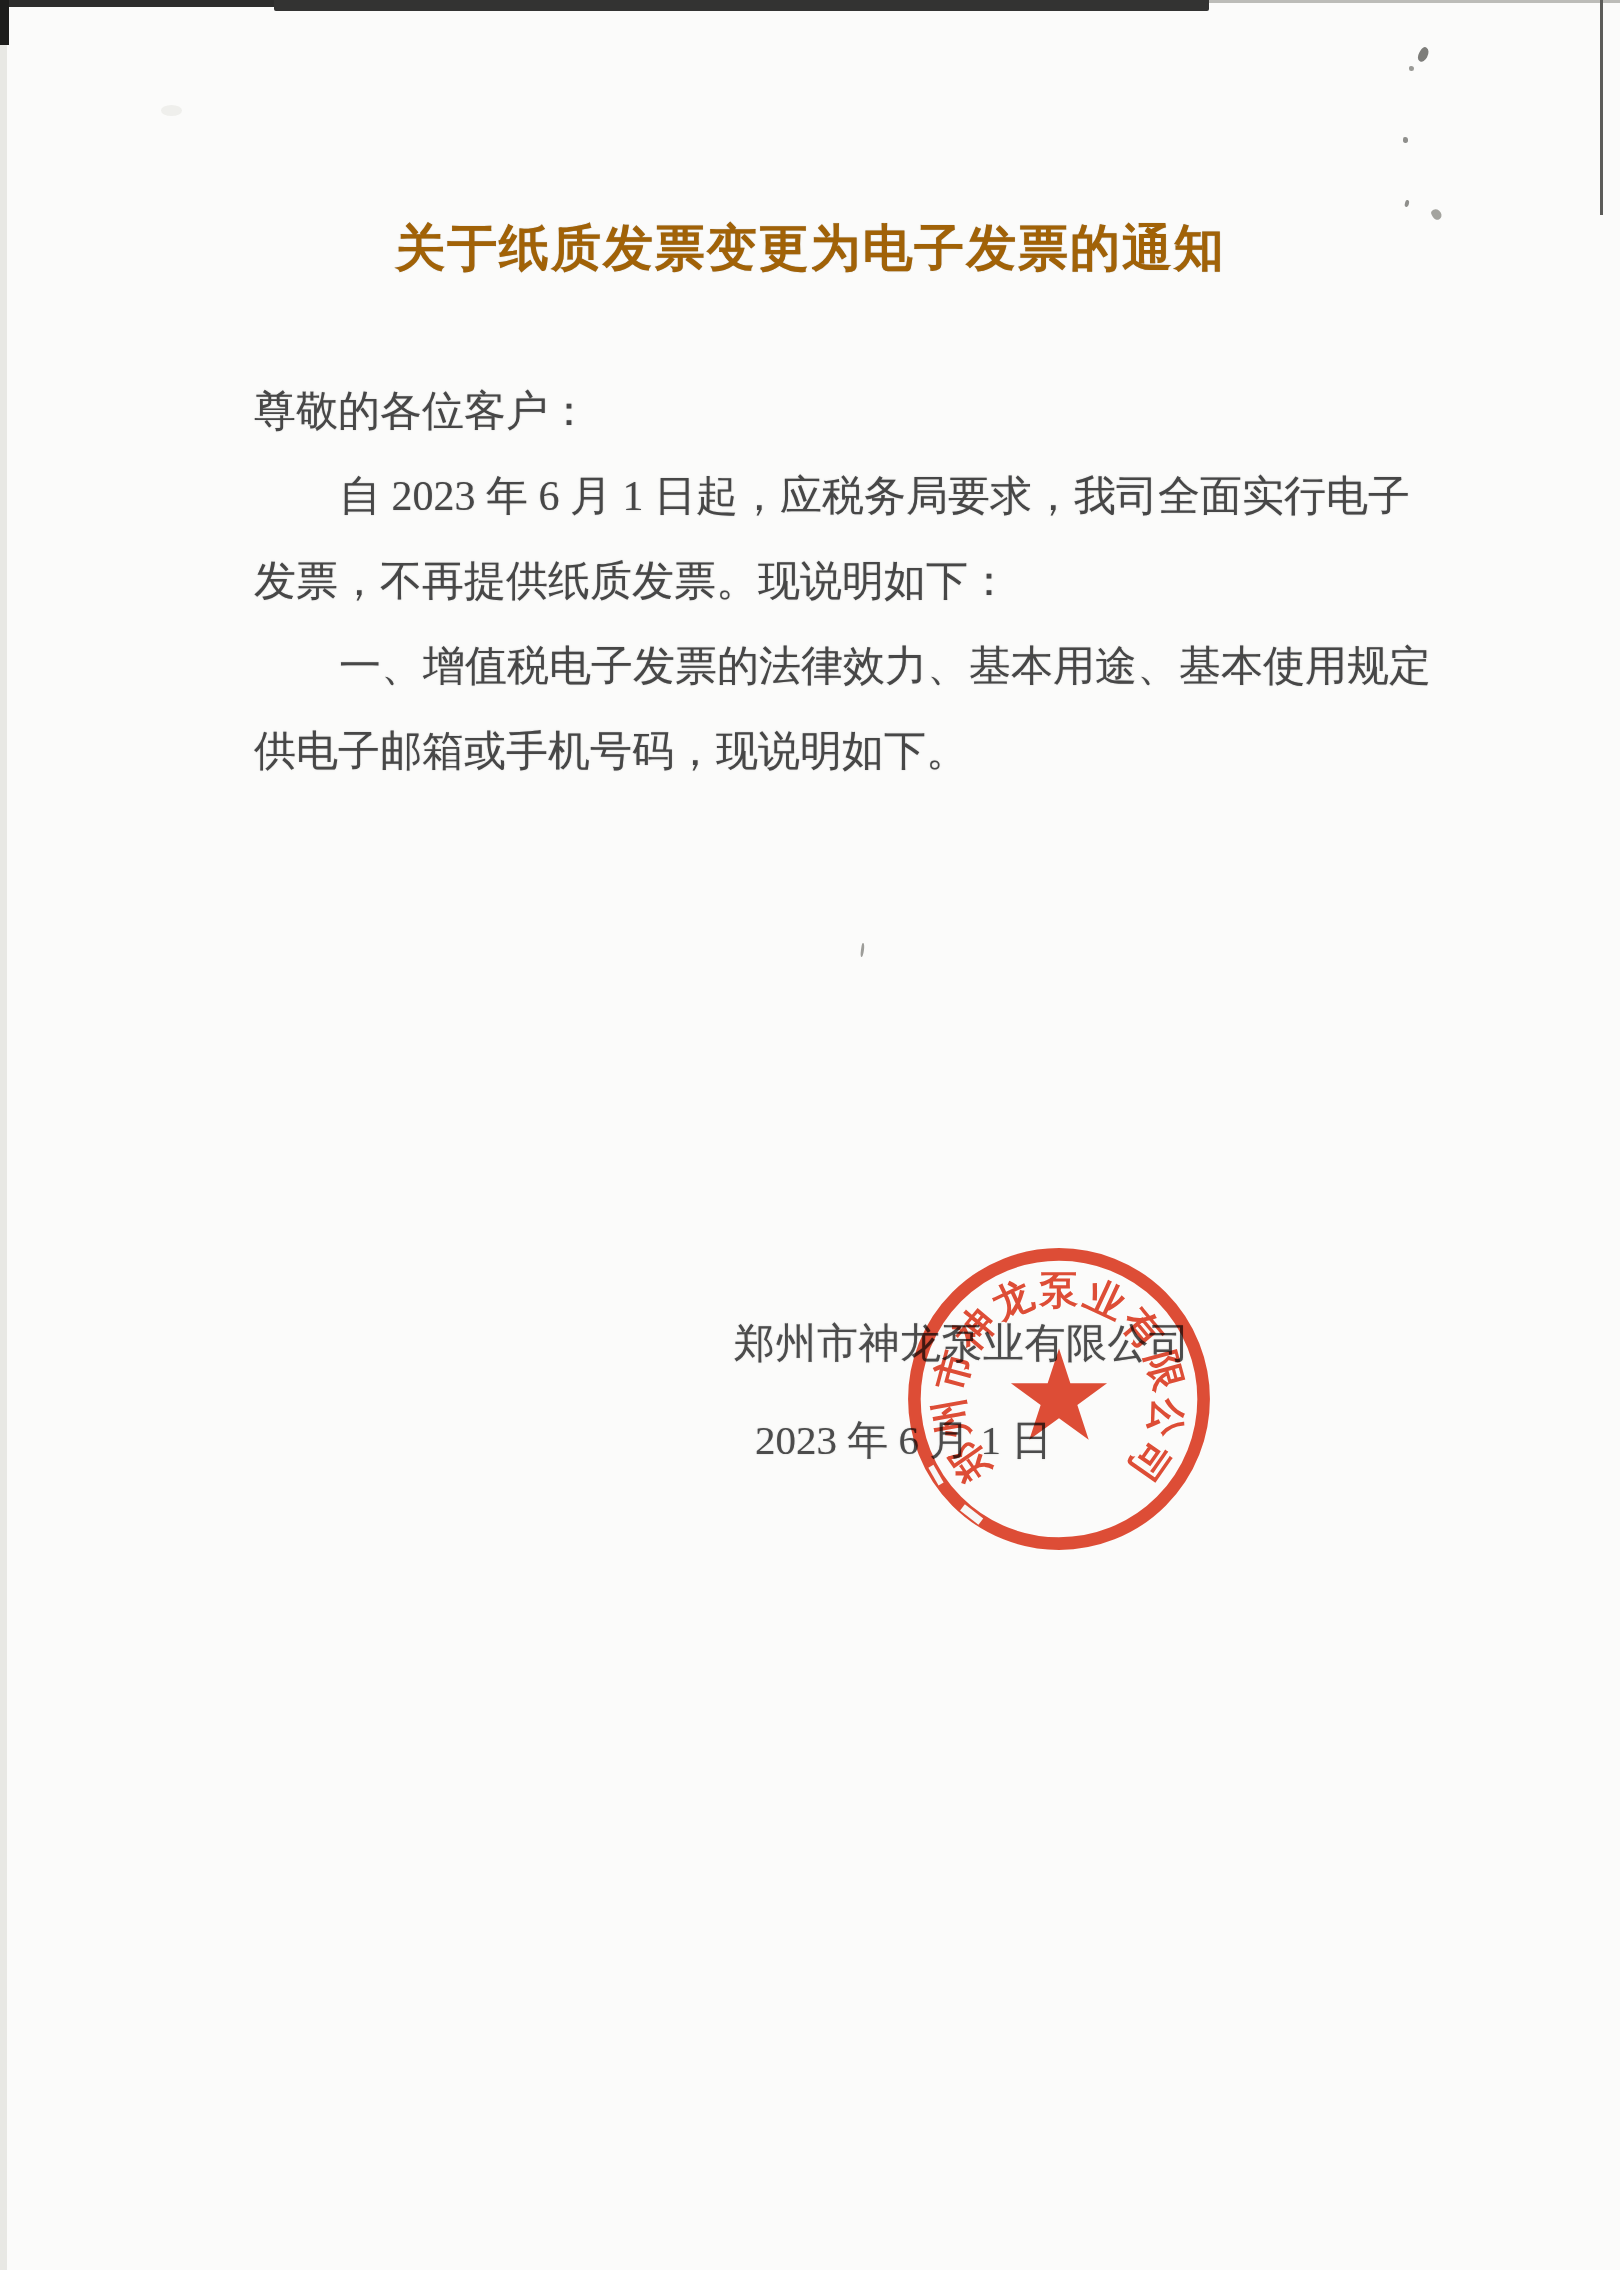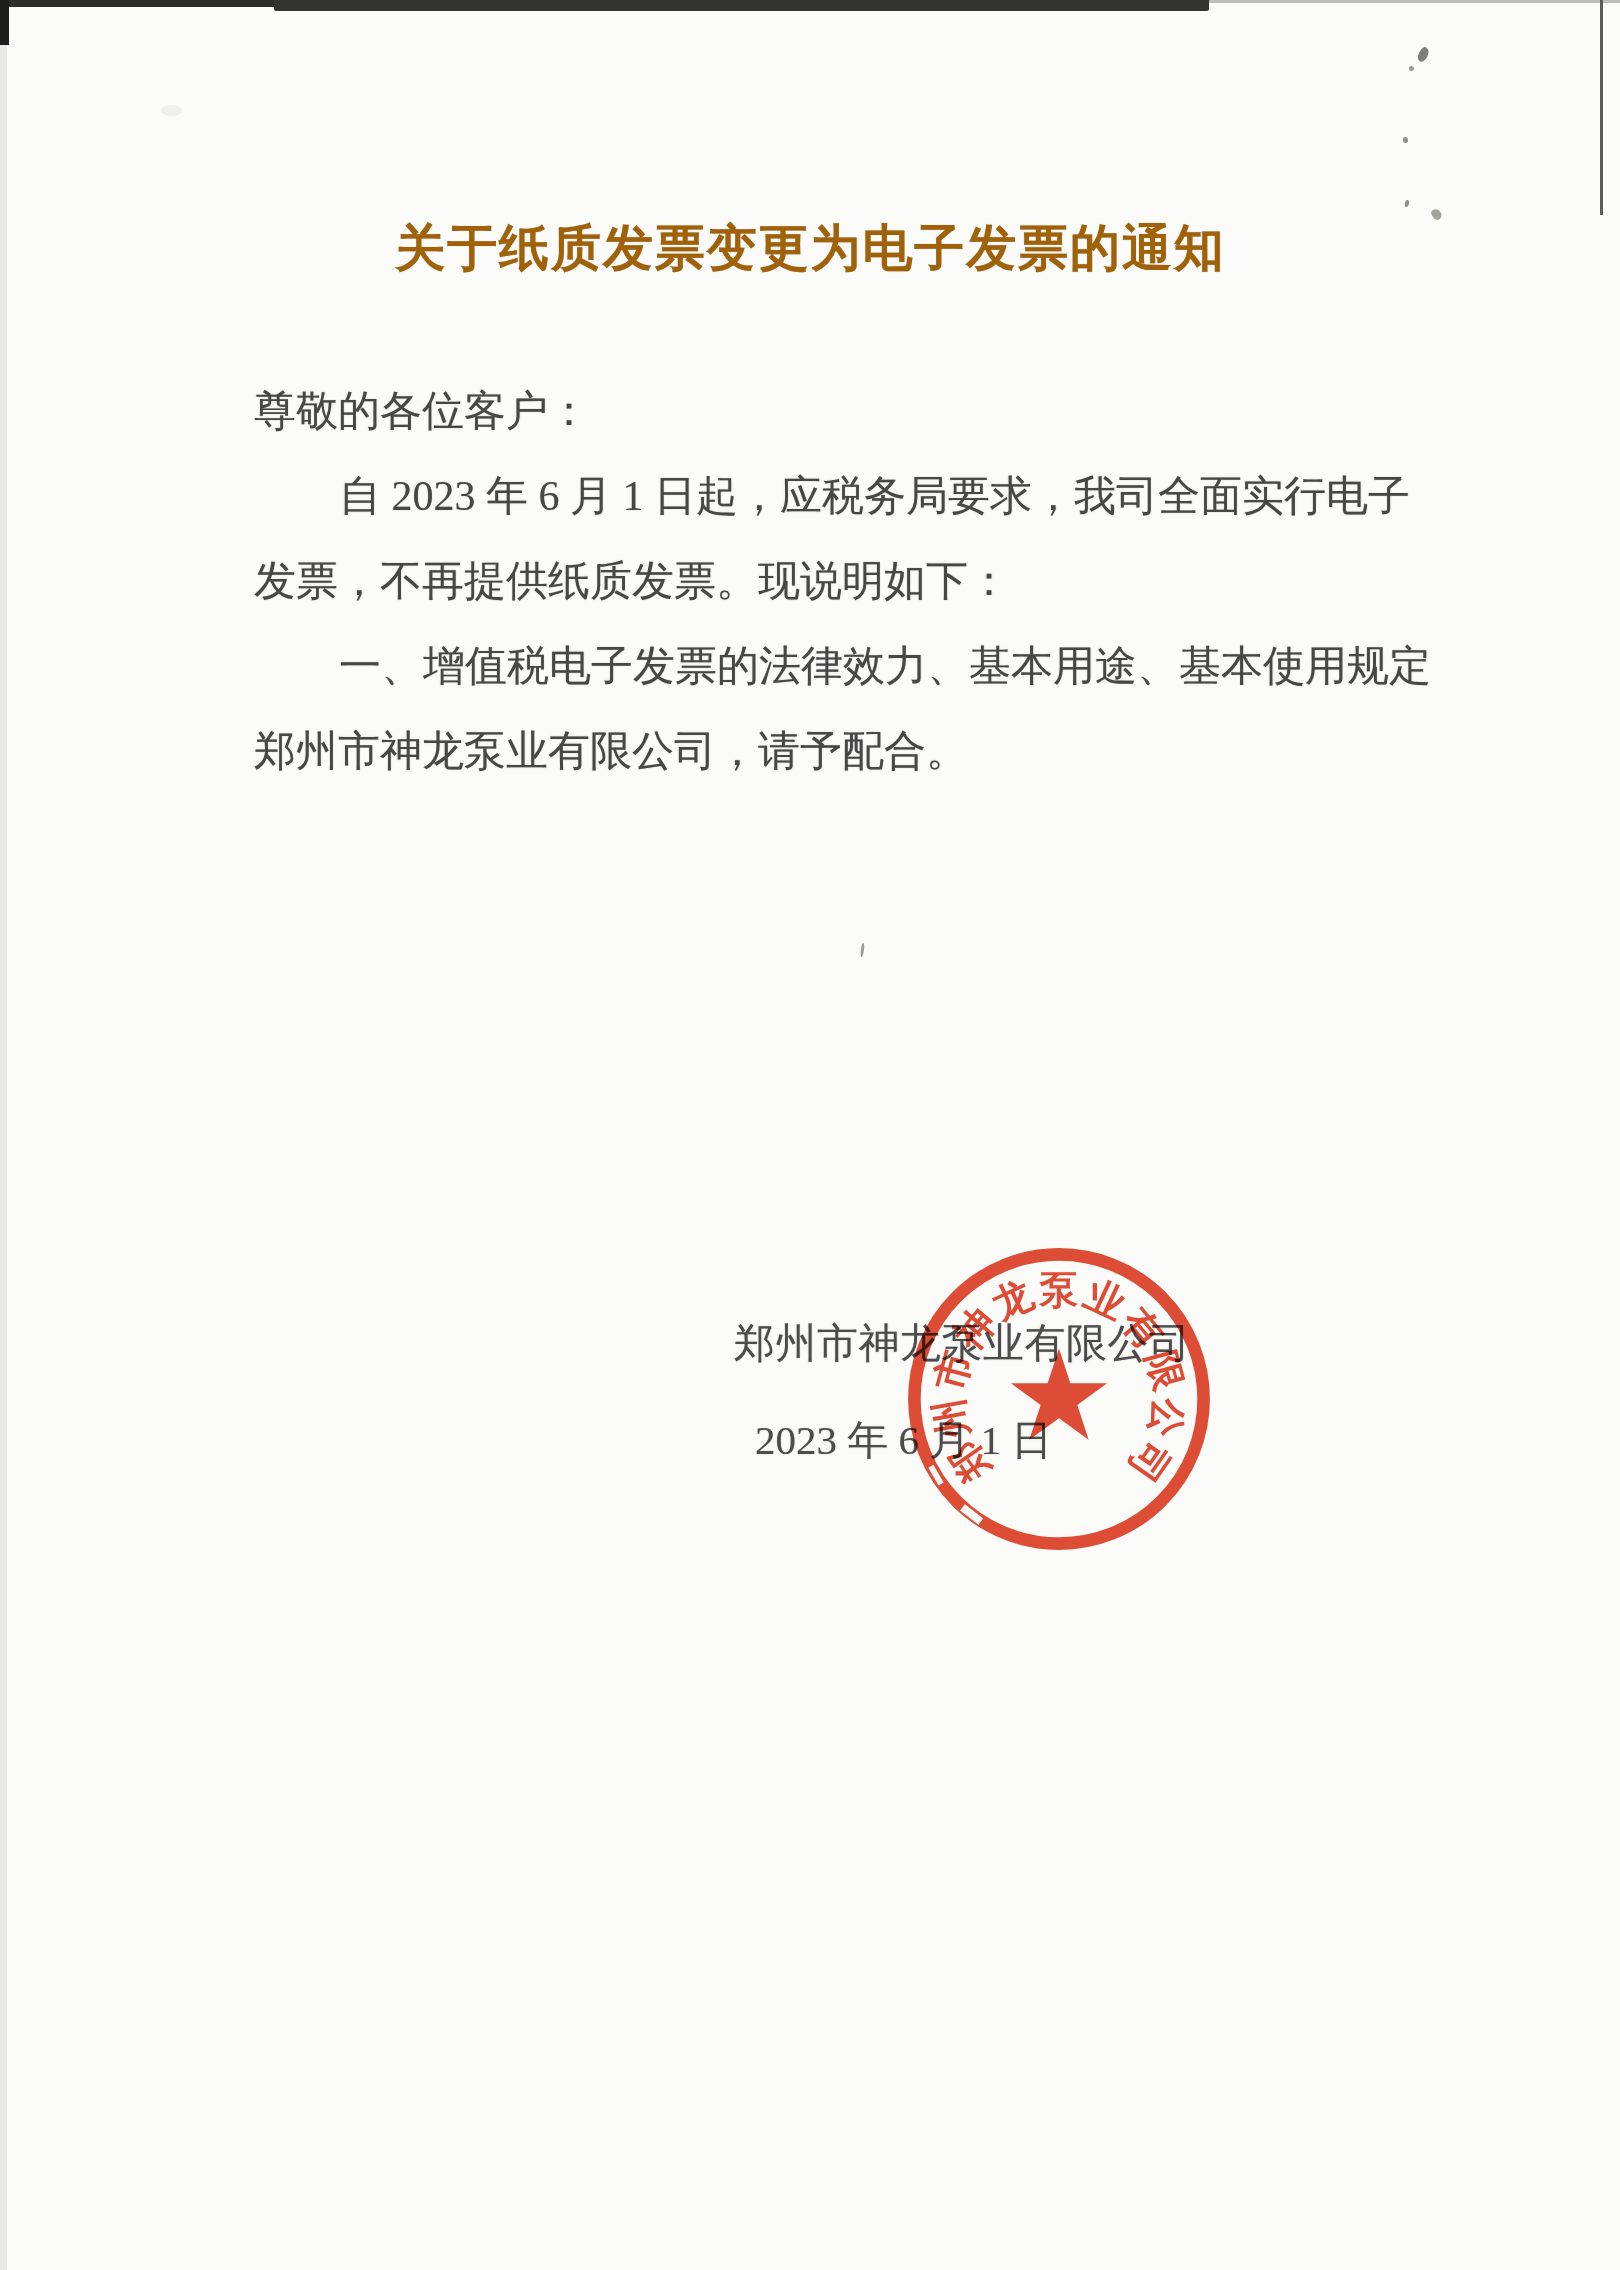--- a/index.html
+++ b/index.html
@@ -82,21 +82,21 @@
   <div class="artifact speck s5"></div>
   <div class="artifact speck s6"></div>
 
   <h1 class="doc-title">关于纸质发票变更为电子发票的通知</h1>
 
   <div class="doc-body">
     <div class="line">尊敬的各位客户：</div>
     <div class="line indent">自 2023 年 6 月 1 日起，应税务局要求，我司全面实行电子</div>
     <div class="line">发票，不再提供纸质发票。现说明如下：</div>
     <div class="line indent">一、增值税电子发票的法律效力、基本用途、基本使用规定</div>
-    <div class="line">郑州市神龙泵业有限公司，请予配合。</div>
+    <div class="line">供电子邮箱或手机号码，现说明如下。</div>
   </div>
 
   <div class="sig-company">郑州市神龙泵业有限公司</div>
   <div class="sig-date">2023 年 6 月 1 日</div>
 
   <svg class="stamp" viewBox="0 0 340 340">
     <circle cx="170" cy="170" r="149" fill="none" stroke="var(--stamp)" stroke-width="13"></circle>
     <polygon fill="var(--stamp)" points="170,118 181.7,153.9 219.5,153.9 188.9,176.1 200.6,212.1 170,189.9 139.4,212.1 151.1,176.1 120.5,153.9 158.3,153.9"></polygon>
     <g id="stamp-chars">
         <text x="170" y="57" transform="rotate(-125 170 170)">郑</text>

